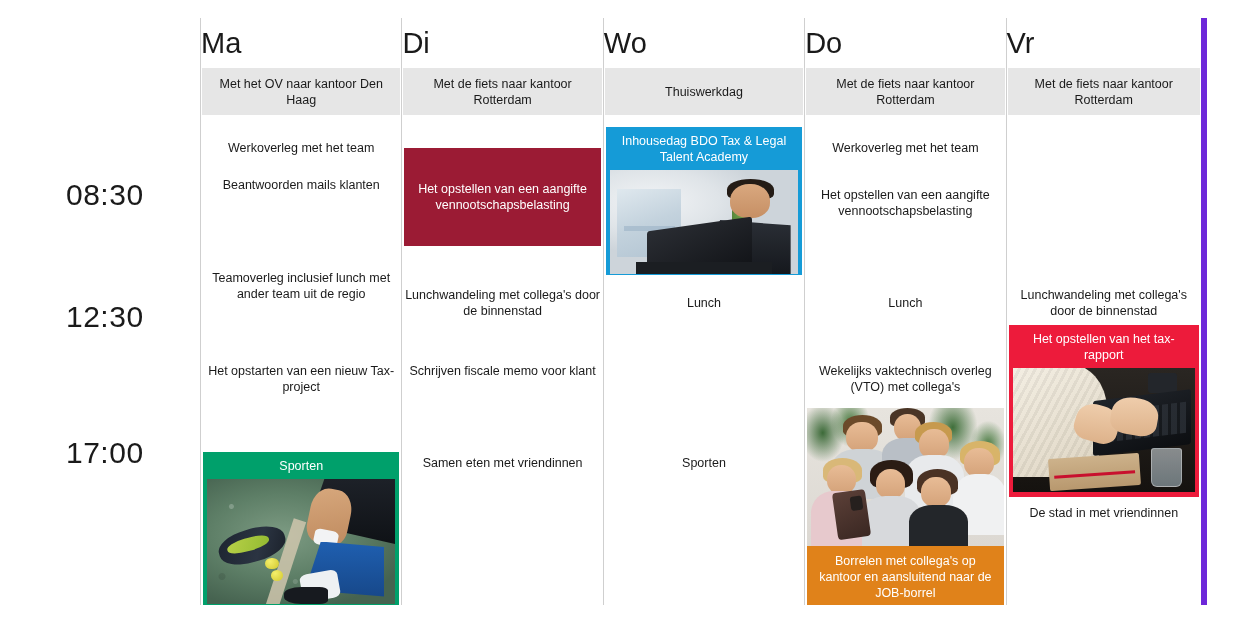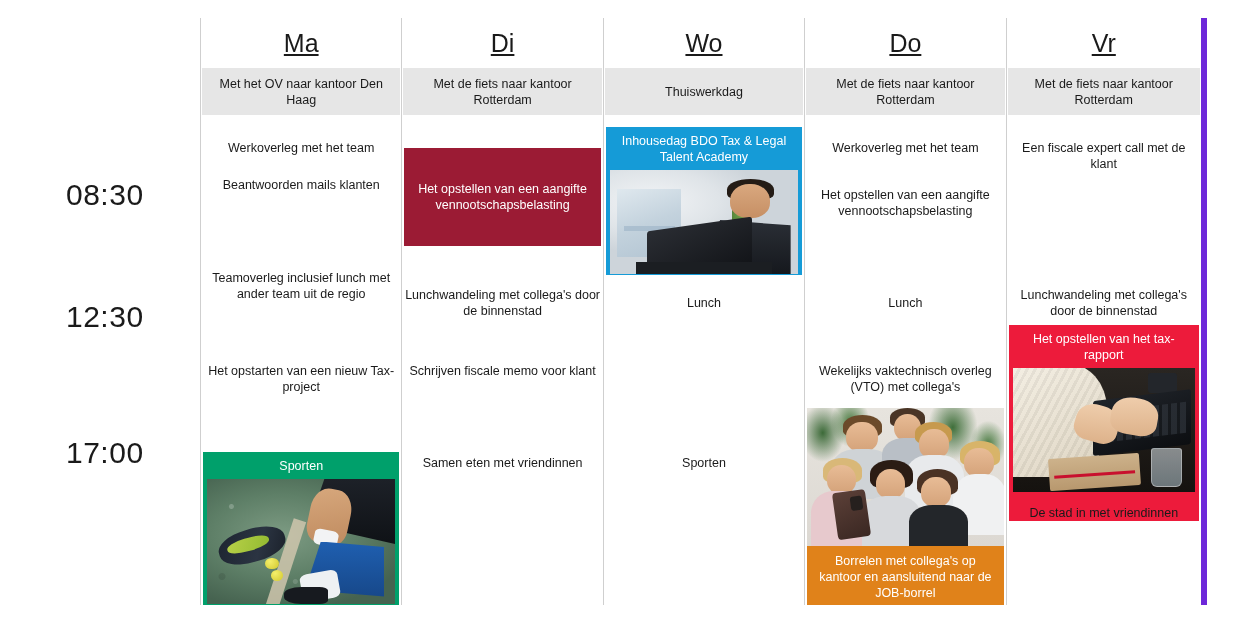--- a/index.html
+++ b/index.html
@@ -33,24 +33,22 @@
     position:relative;
     width:201.4px;
     box-sizing:border-box;
     border-left:1px solid #cfcfcf;
     display:flex;flex-direction:column;
   }
   .day-col:last-child{border-right:6px solid #6d28d9;}
 
   .day-name{
     height:50px;line-height:50px;
-    text-align:center;
-    font-size:25px;font-weight:400;color:#1a1a1a;
+    font-size:29px;font-weight:400;color:#1a1a1a;
     flex:0 0 auto;
-    text-decoration:underline;
   }
   .day-subtitle{
     flex:0 0 auto;
     height:47px;
     background:#e6e6e6;
     display:flex;align-items:center;justify-content:center;
     text-align:center;
     font-size:12.5px;line-height:16px;color:#1a1a1a;
     padding:0 6px;box-sizing:border-box;
     margin:0 1px;
@@ -414,24 +412,23 @@
         </span>
         <span class="card-title">Borrelen met collega's op kantoor en aansluitend naar de JOB-borrel</span>
       </div>
     </div>
   </div>
 
   <div class="day-col">
     <div class="day-name">Vr</div>
     <div class="day-subtitle">Met de fiets naar kantoor Rotterdam</div>
     <div class="day-body">
-      <div class="item" style="top:25px">Een fiscale expert call met de klant</div>
       <div class="item" style="top:172px">Lunchwandeling met collega's door de binnenstad</div>
 
-      <div class="card" style="top:210px;height:196px;background:#ED1B3B">
+      <div class="card" style="top:210px;height:172px;background:#ED1B3B">
         <span class="card-title">Het opstellen van het tax-rapport</span>
         <span class="card-photo" style="height:124px">
           <span class="photo ph-desk">
             <span class="sweater"></span>
             <span class="phone"></span>
             <span class="kb"></span>
             <span class="hand1"></span>
             <span class="hand2"></span>
             <span class="book"></span>
             <span class="glass"></span>

